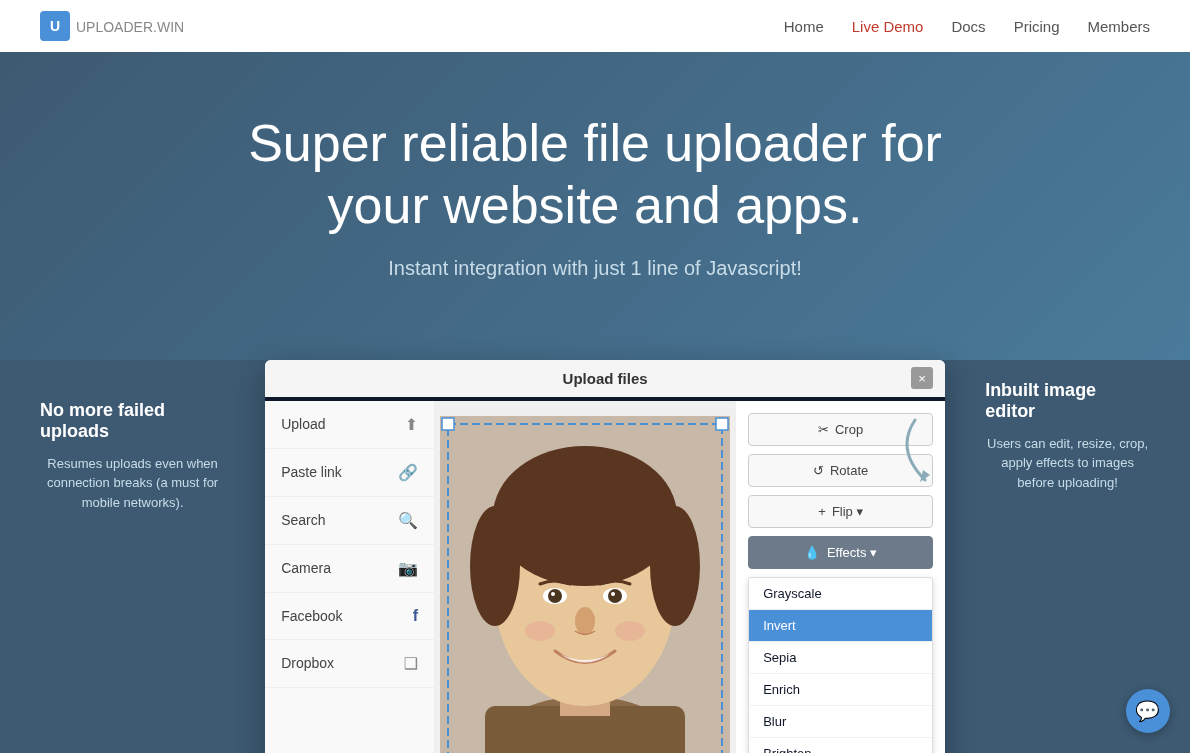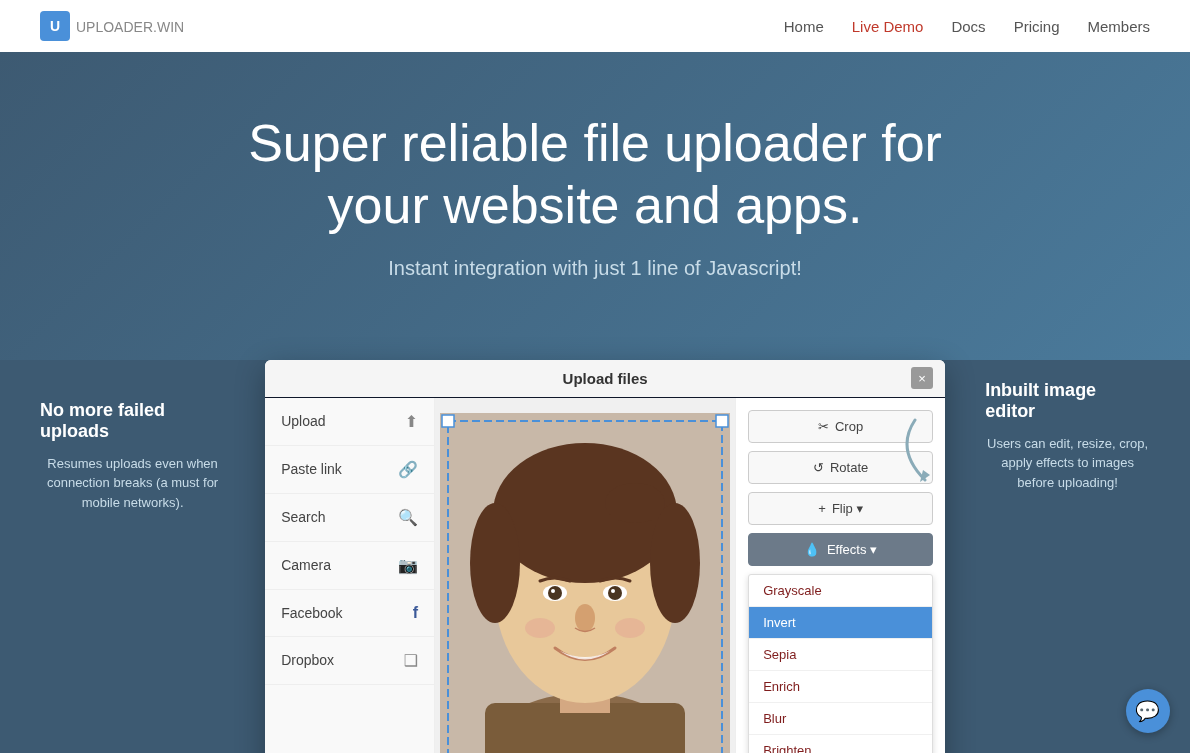--- a/index.html
+++ b/index.html
@@ -116,21 +116,21 @@
     .upload-dialog {
       background: #fff;
       border-radius: 6px;
       overflow: hidden;
       box-shadow: 0 8px 30px rgba(0,0,0,0.3);
       width: 680px;
       position: relative;
     }
     .dialog-header {
       background: #f5f5f5;
-      border-bottom: 1px solid #0f172a;
+      border-bottom: 4px solid #0f172a;
       padding: 10px 16px;
       display: flex;
       align-items: center;
       justify-content: center;
       position: relative;
     }
     .dialog-title {
       font-size: 15px;
       color: #333;
       font-weight: 600;
@@ -220,21 +220,21 @@
     .effects-dropdown {
       background: #fff;
       border: 1px solid #ddd;
       border-radius: 3px;
       overflow: hidden;
       box-shadow: 0 2px 6px rgba(0,0,0,0.15);
     }
     .effects-item {
       padding: 8px 14px;
       font-size: 13px;
-      color: #7f1d1d;
+      color: #0f172a;
       cursor: pointer;
       border-bottom: 1px solid #f0f0f0;
     }
     .effects-item:last-child { border-bottom: none; }
     .effects-item.selected {
       background: #4a90d9;
       color: #fff;
     }
 
     

